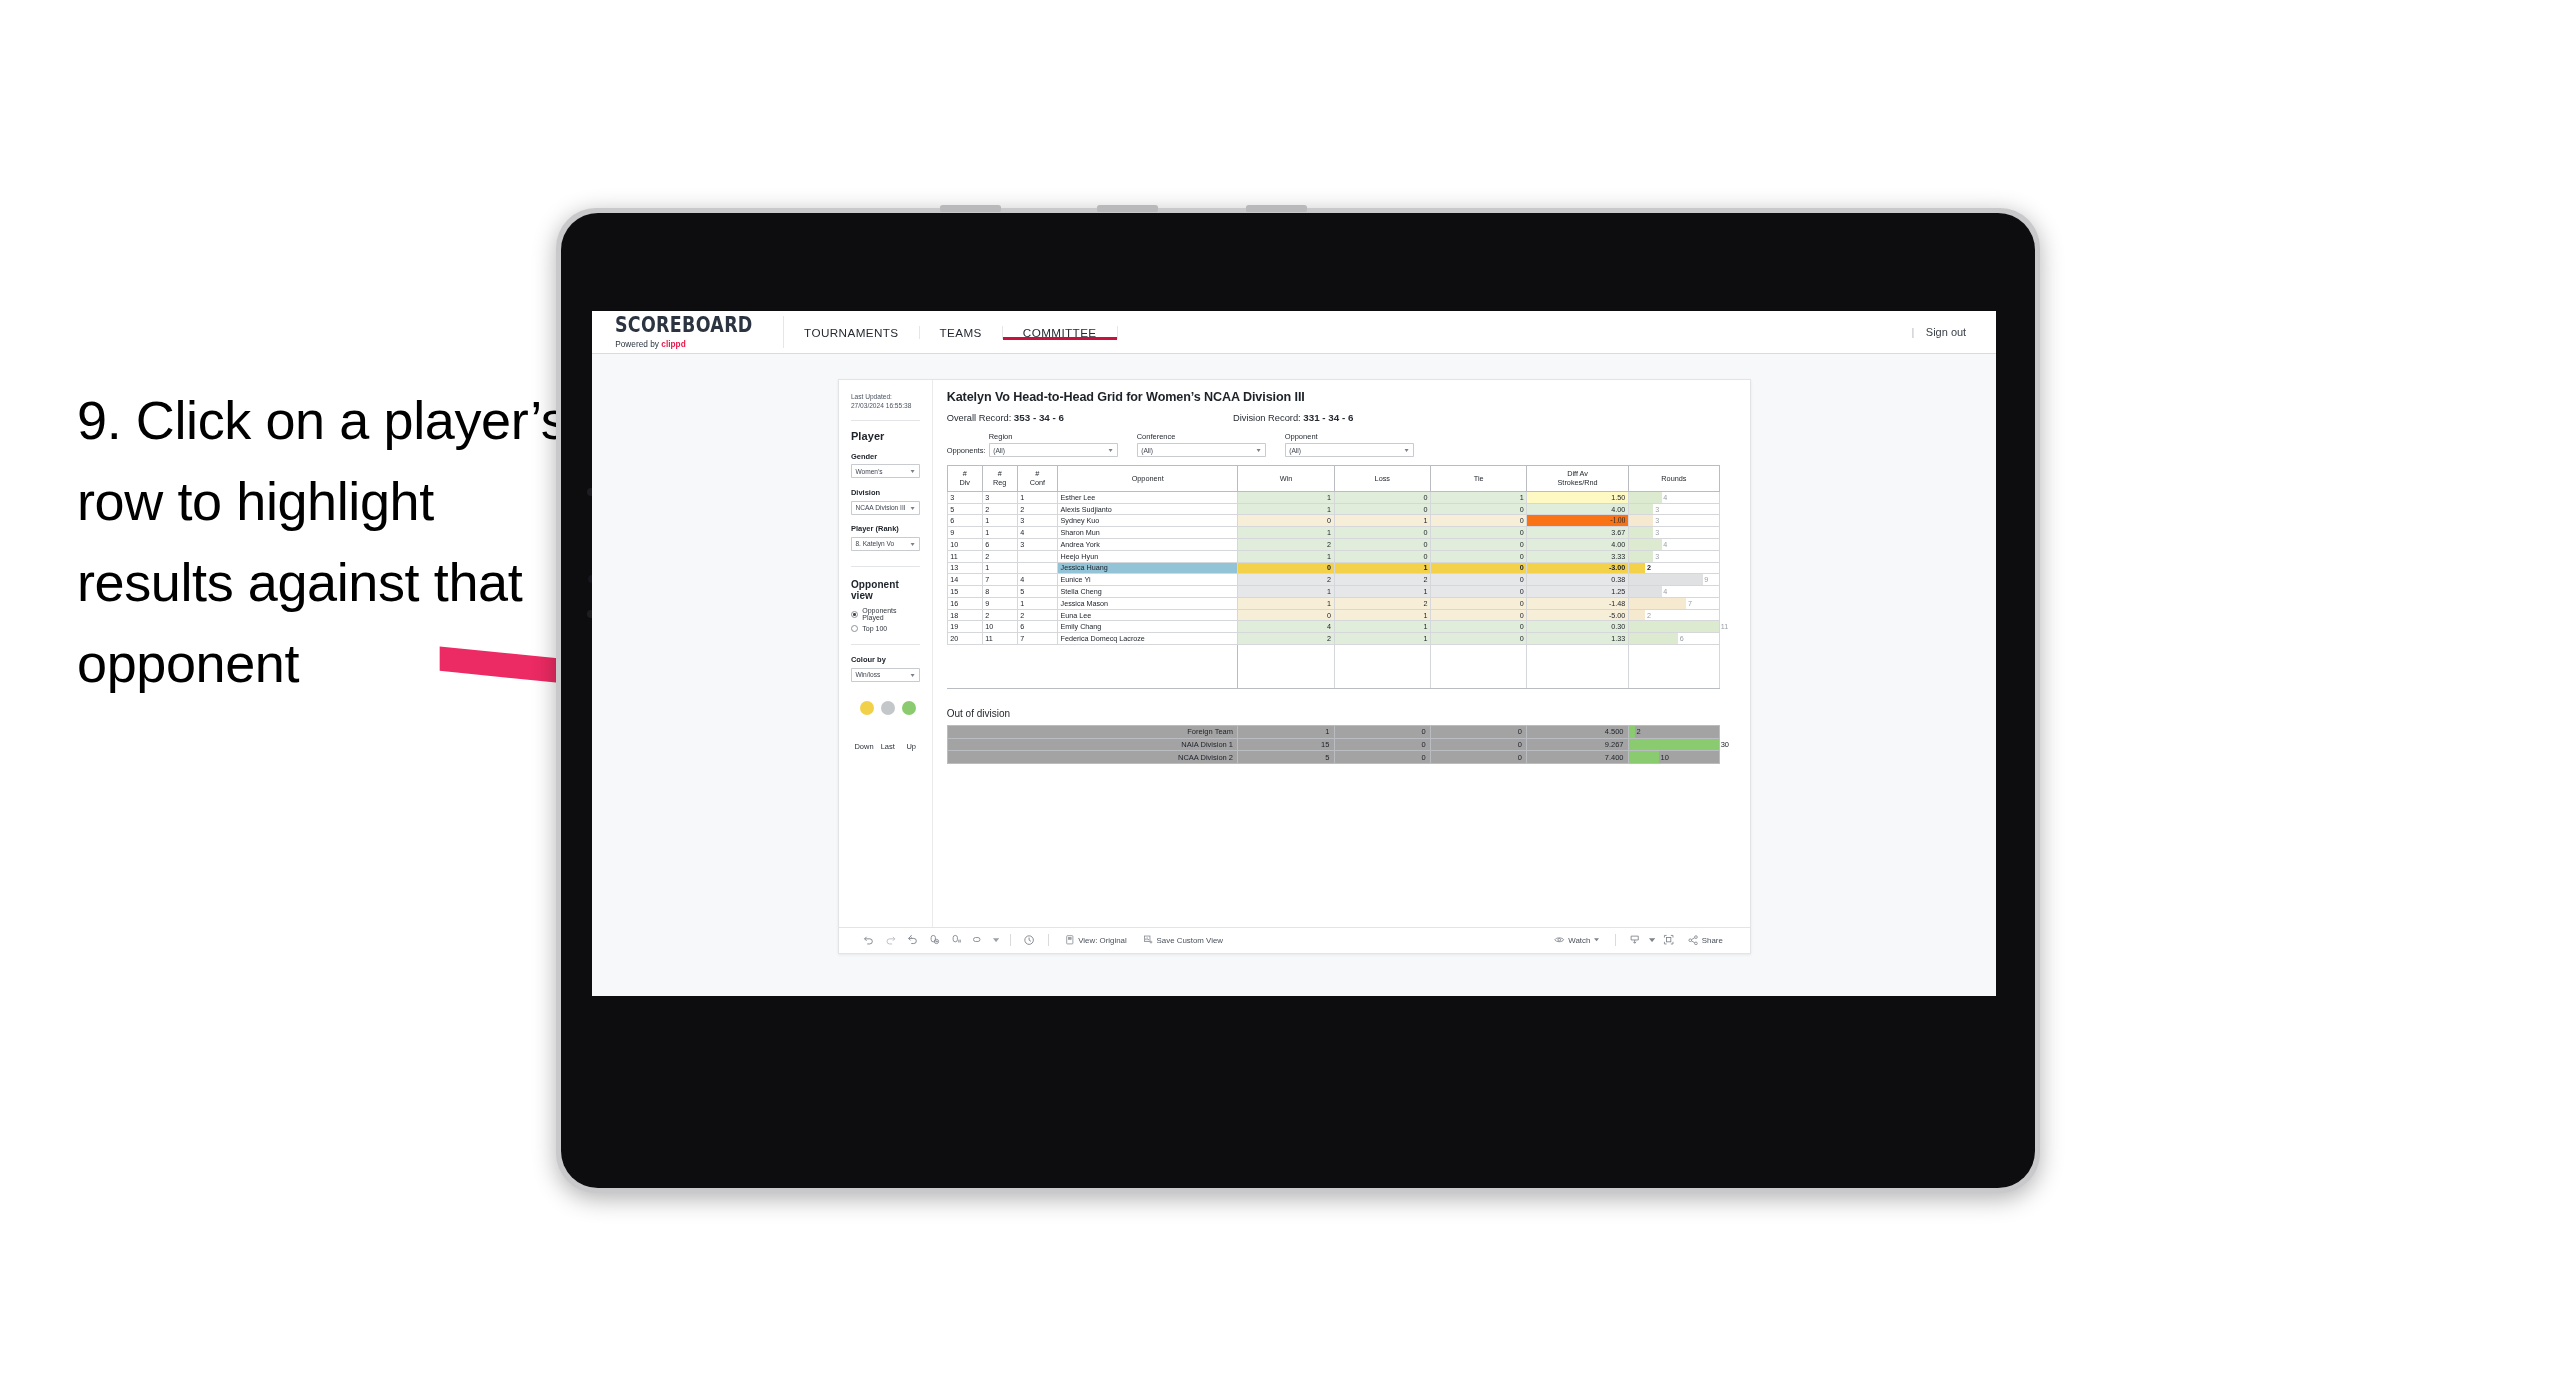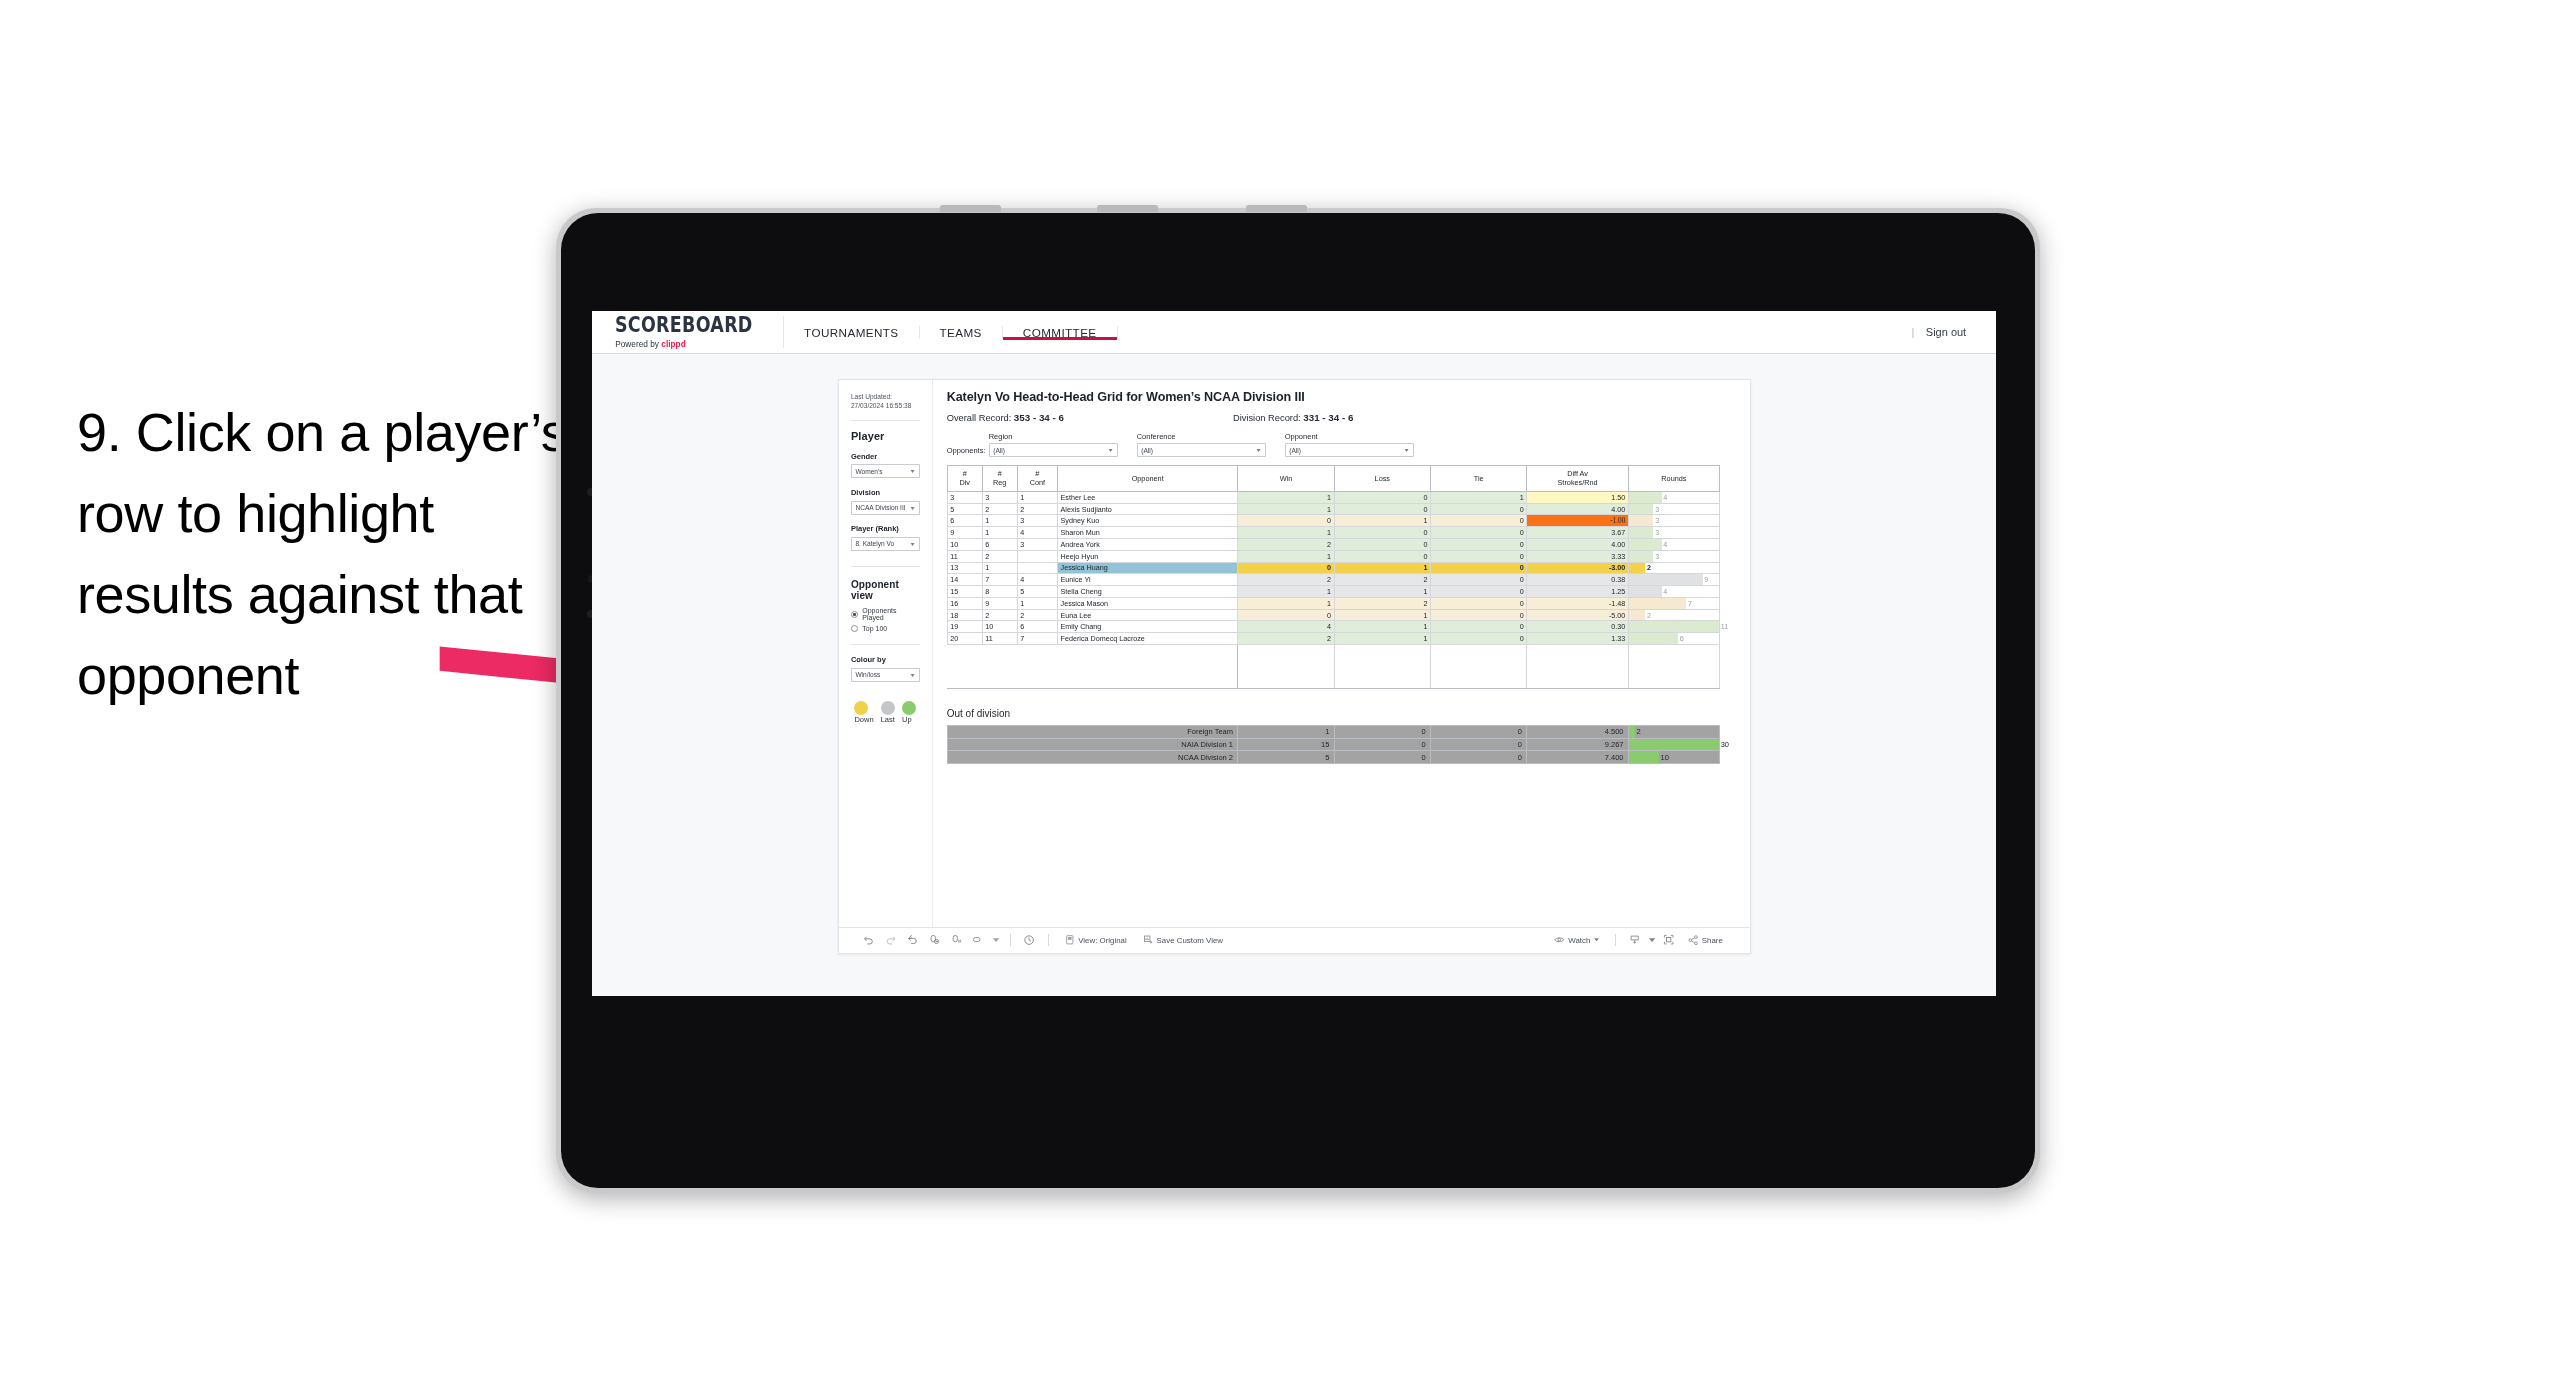--- a/index.html
+++ b/index.html
@@ -5,21 +5,21 @@
   html,body{margin:0;padding:0;}
   body{
     width:2576px;height:1386px;
     background:#ffffff;
     font-family:"Liberation Sans",sans-serif;
     overflow:hidden;position:relative;
   }
 
   
   #caption{
-    position:absolute;left:77px;top:392px;width:524px;
+    position:absolute;left:77px;top:380px;width:524px;
     font-size:54px;line-height:1.5;color:#000;
     font-family:"Liberation Sans",sans-serif;font-weight:400;
     letter-spacing:-0.4px;
   }
 
   
   #arrow{position:absolute;left:437px;top:629px;width:699px;height:122px;pointer-events:none;}
 
   
   #tablet{
@@ -101,21 +101,21 @@
     display:flex;align-items:center;padding:0 3.5px;font-size:6.6px;color:#3e454f;
     justify-content:space-between;cursor:pointer;
   }
   .sel .car{font-size:5.2px;color:#7b818a;transform:scaleX(1.3);}
   .sh2{font-size:10px;color:#20252c;font-weight:bold;margin-bottom:6.1px;letter-spacing:0.1px;}
   .radio{display:flex;align-items:center;gap:4.4px;font-size:7px;color:#30363f;margin-bottom:3.5px;cursor:pointer;}
   .rdot{width:7px;height:7px;border:0.9px solid #8d939b;border-radius:50%;box-sizing:border-box;position:relative;background:#fff;flex:none;}
   .rdot.on:after{content:"";position:absolute;left:1.3px;top:1.3px;width:2.6px;height:2.6px;border-radius:50%;background:#3c4manual;}
   .rdot.on:after{background:#44474d;}
   .legend{display:flex;justify-content:space-between;margin-top:19px;padding:0 3.5px;}
-  .lg{display:flex;flex-direction:column;align-items:flex-start;gap:0;}
+  .lg{display:flex;flex-direction:column;align-items:flex-end;gap:27px;}
   .dot{width:14px;height:14px;border-radius:50%;}
   .lgl{font-size:7.5px;color:#2c323a;}
 
   
   #main{flex:1;padding:10.5px 14px 0 14px;box-sizing:border-box;min-width:0;position:relative;}
   .title{font-size:12.6px;color:#1d2228;font-weight:bold;letter-spacing:-0.1px;}
   .recrow{display:flex;margin-top:7.9px;font-size:9.3px;color:#262b33;}
   .recrow .r2{margin-left:169px;}
   .recrow b{font-weight:bold;font-size:9.8px;}
   .oppfilters{display:flex;align-items:flex-end;margin-top:8.7px;gap:0;}

